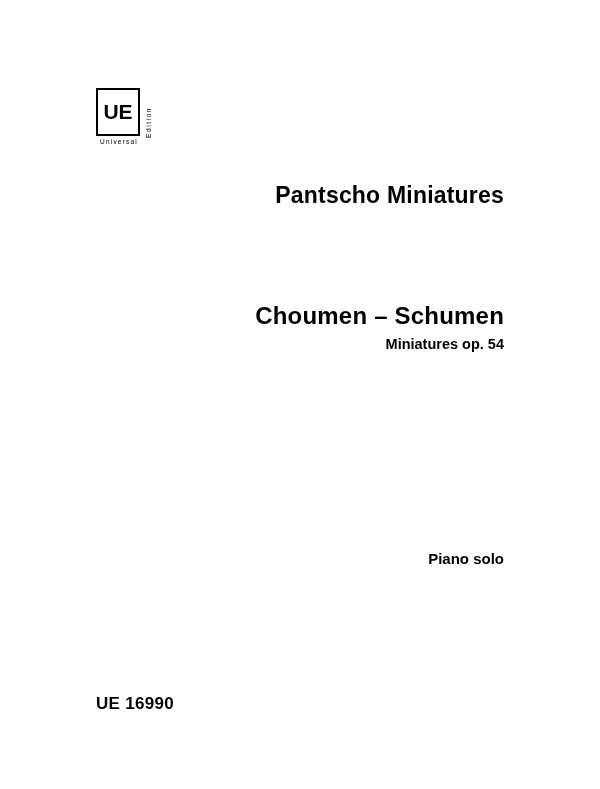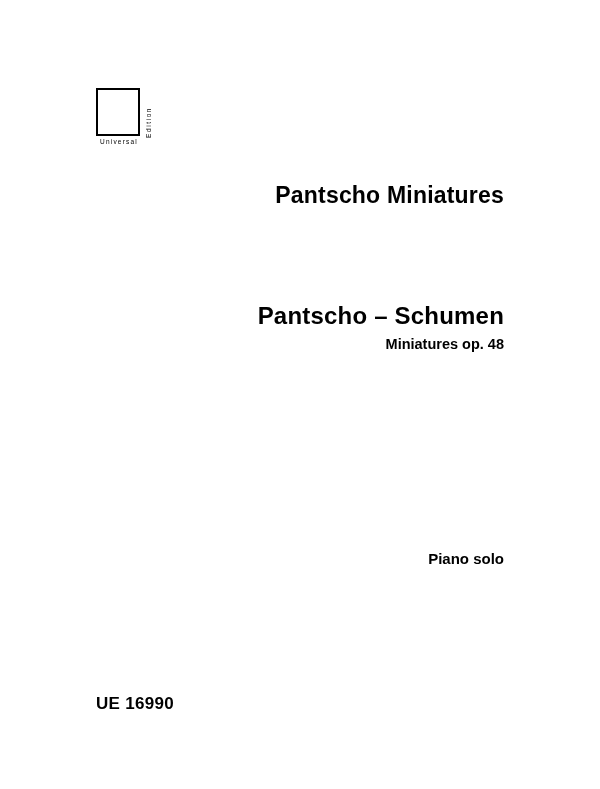--- a/index.html
+++ b/index.html
@@ -126,27 +126,28 @@
     white-space: nowrap;
   }
 </style>
 </head>
 <body>
 
 <div class="page">
 
   <div class="logo">
     <div class="logo-box"></div>
+    <div class="logo-ue">UE</div>
     <div class="logo-vert">Edition</div>
     <div class="logo-universal">Universal</div>
   </div>
 
   <div class="composer">Pantscho Miniatures</div>
 
-  <div class="title">Pantscho – Schumen</div>
+  <div class="title">Choumen – Schumen</div>
 
-  <div class="subtitle">Miniatures op. 48</div>
+  <div class="subtitle">Miniatures op. 54</div>
 
   <div class="instrument">Piano solo</div>
 
   <div class="plate">UE 16990</div>
 
 </div>
 
 </body></html>

